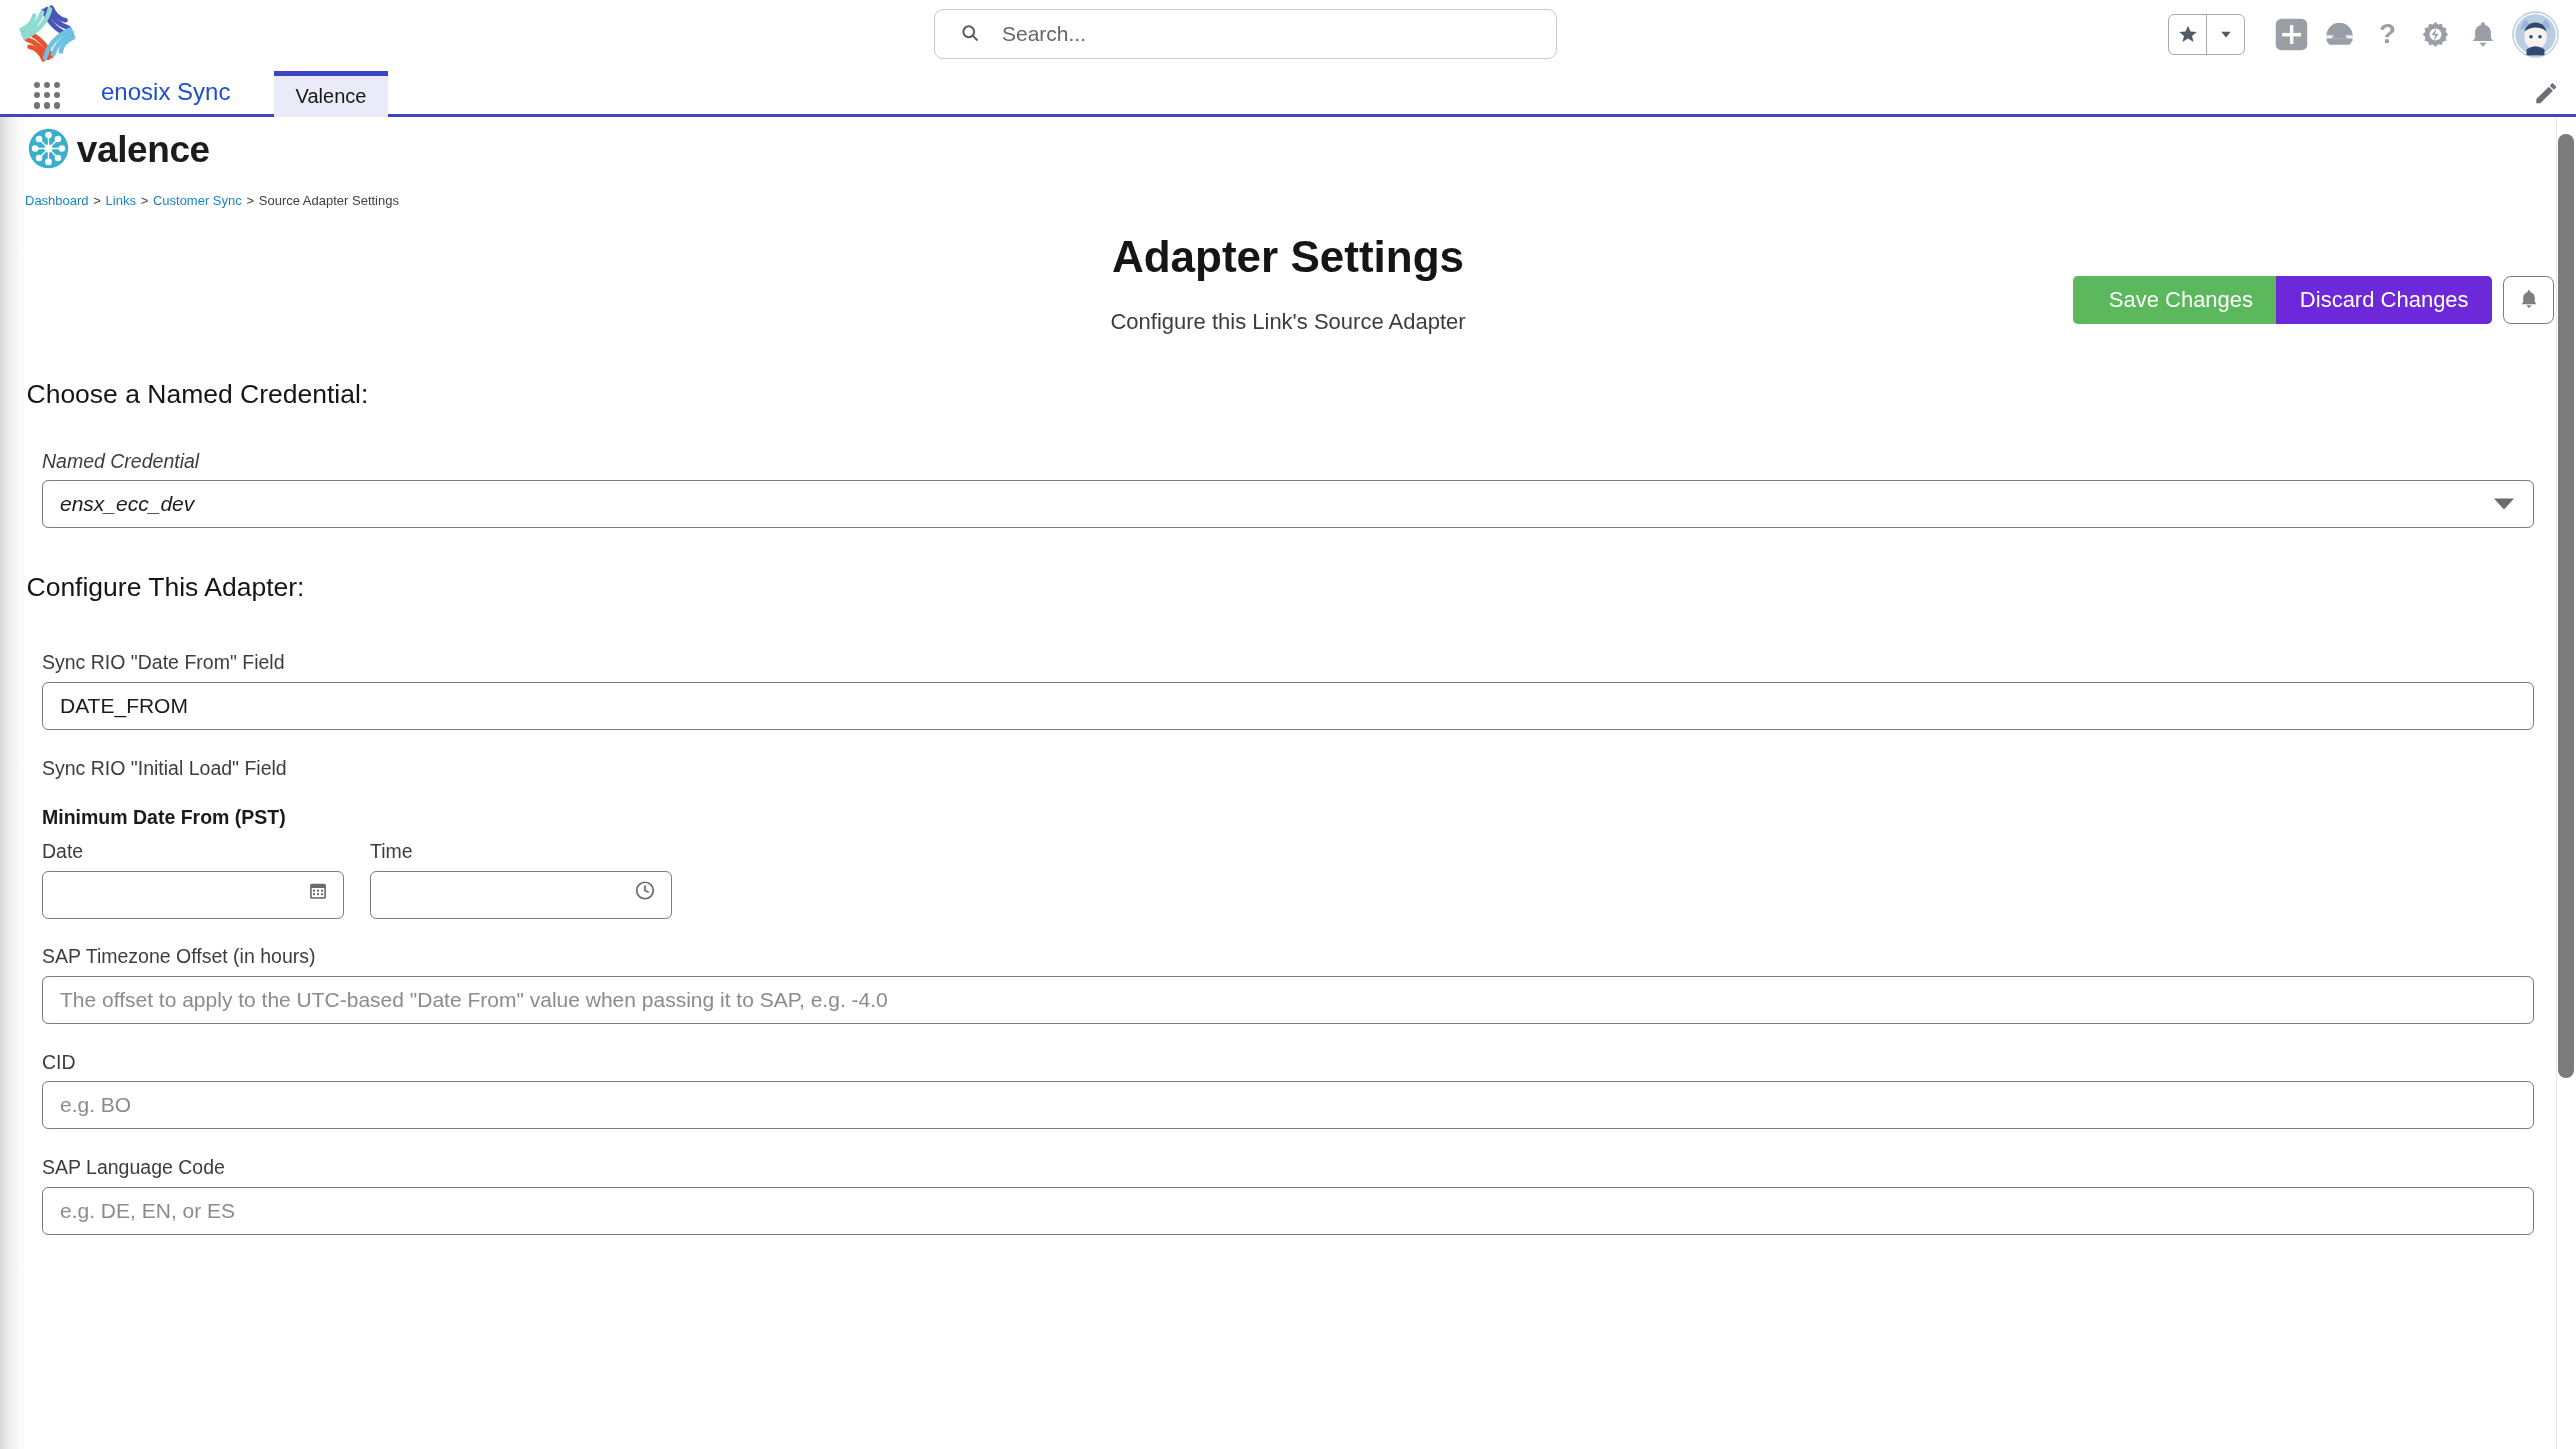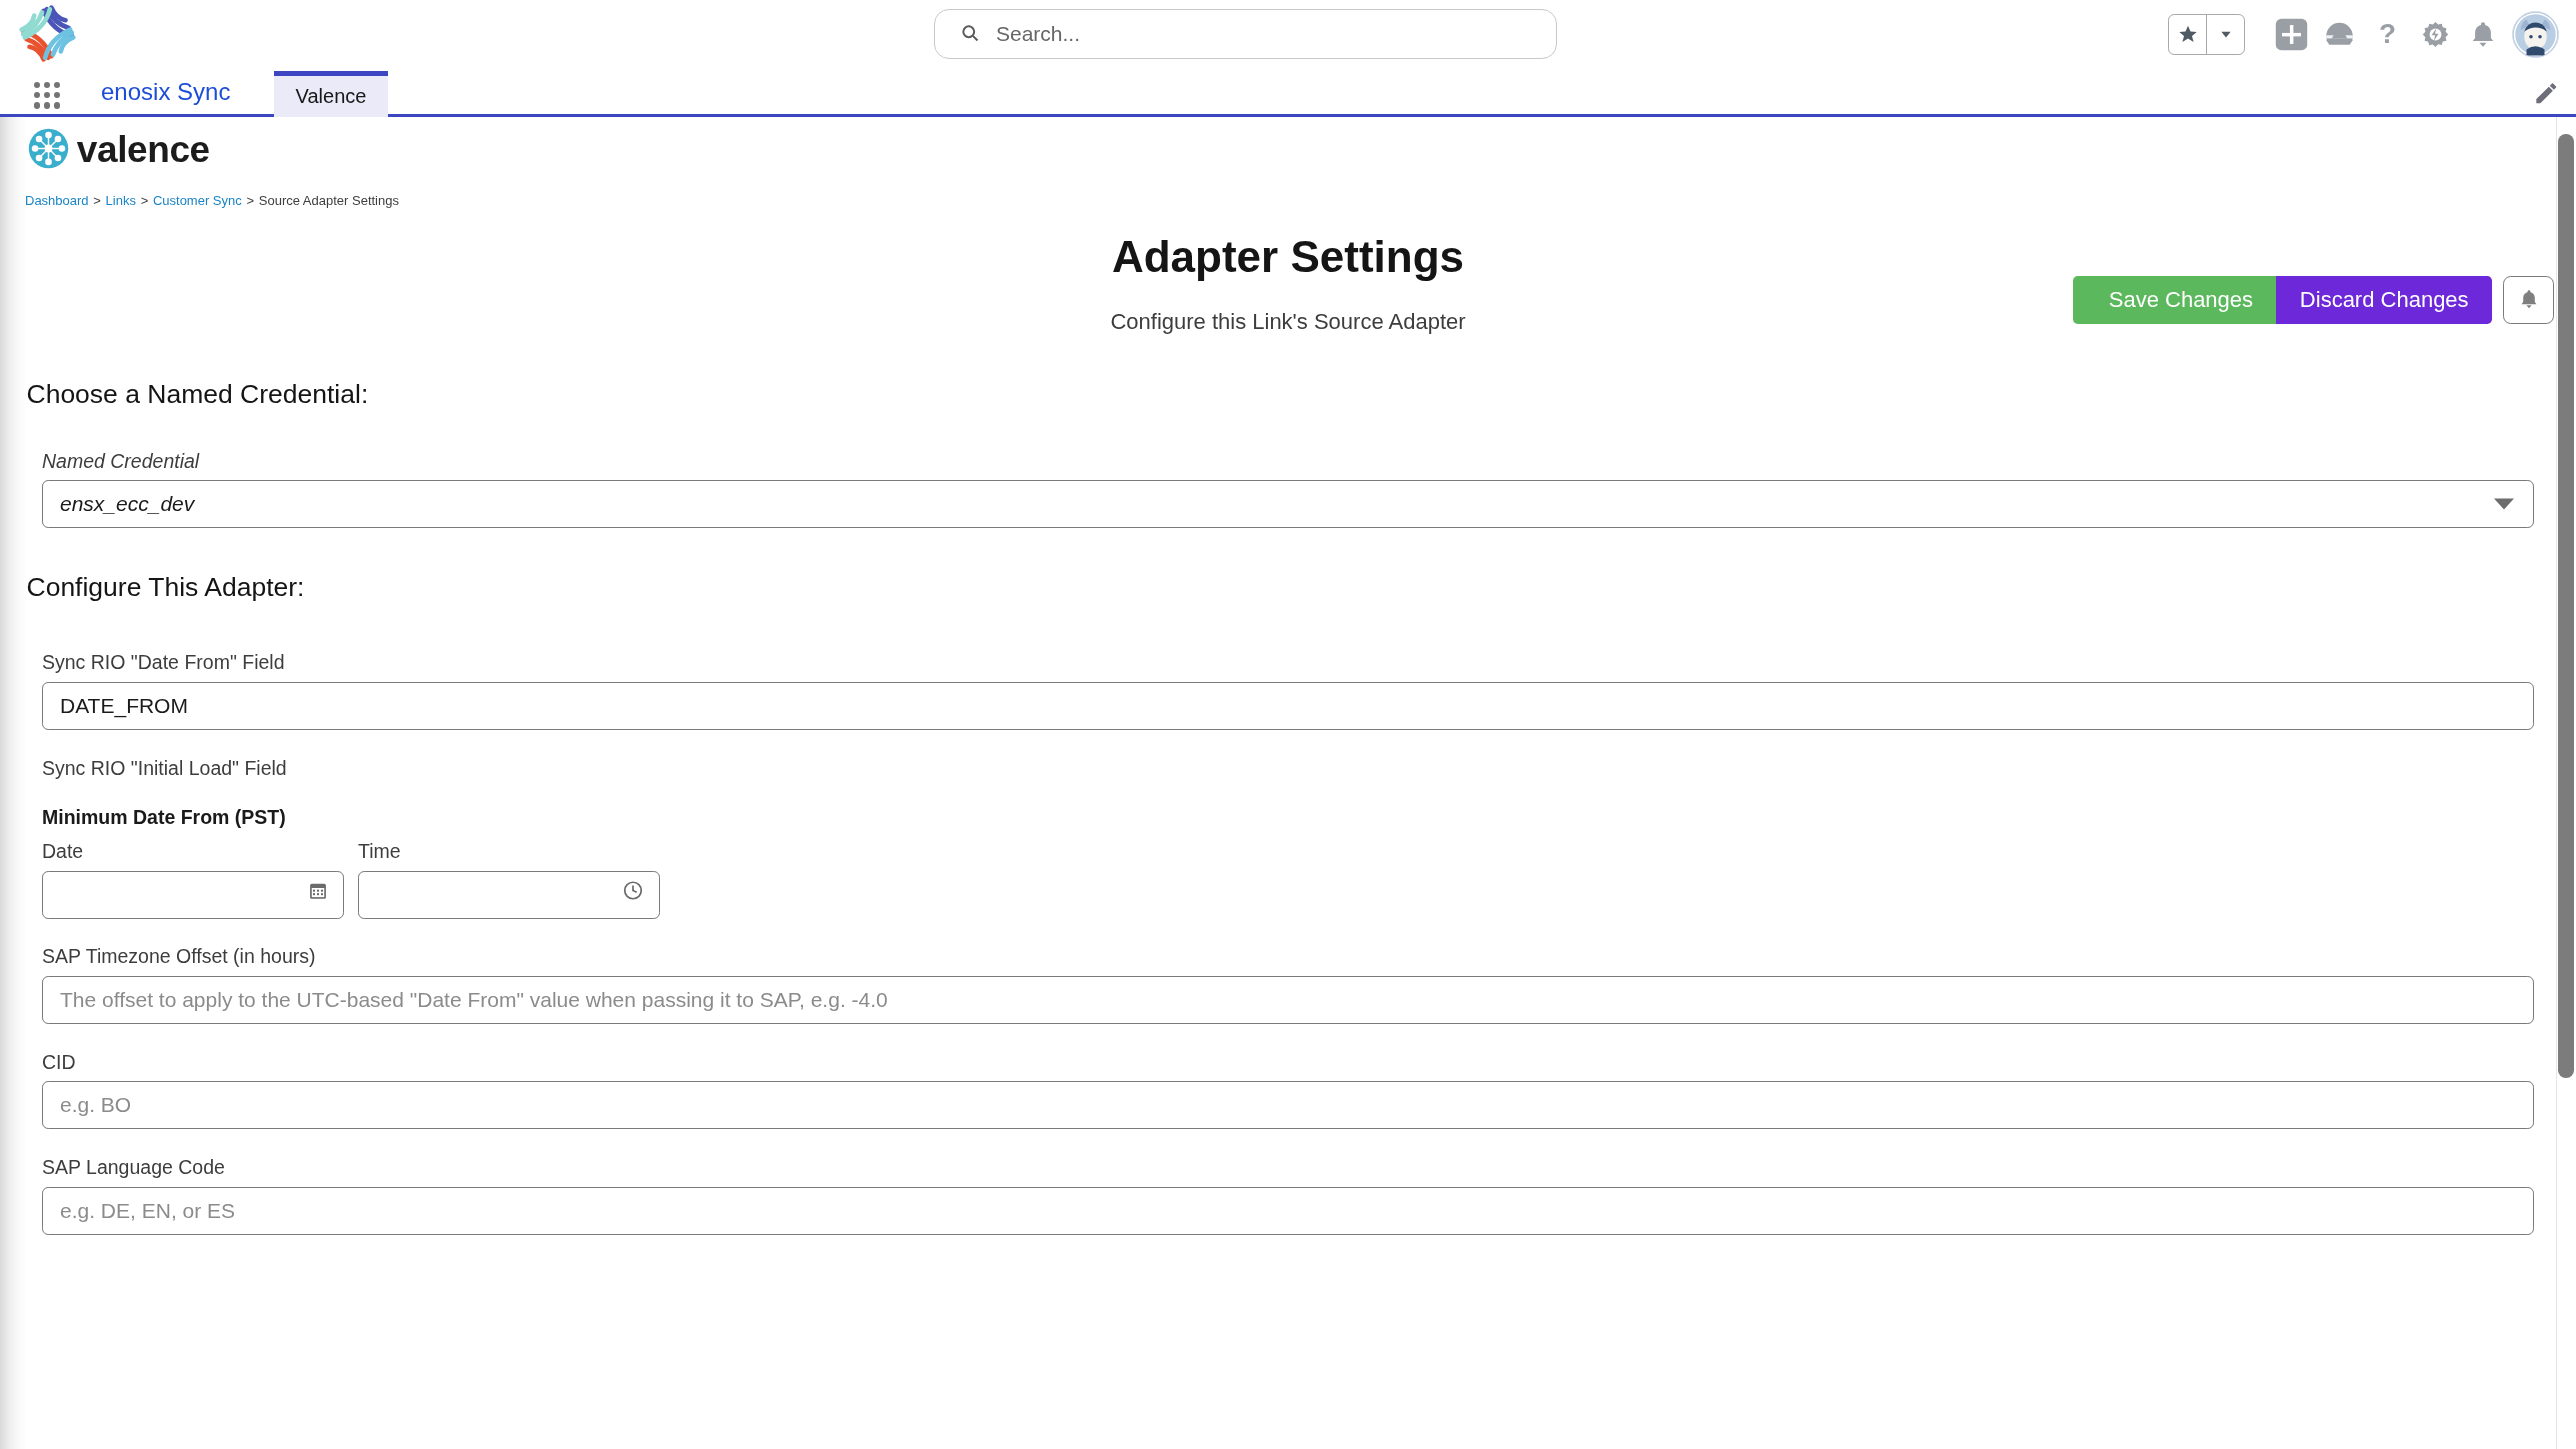--- a/index.html
+++ b/index.html
@@ -22,25 +22,25 @@
     position: absolute; left: 17px; top: 3.1px;
     width: 61px; height: 61px;
   }
   .sf-search-wrap {
     position: absolute; left: 934px; top: 9.4px;
     width: 623px; height: 50px;
   }
   .sf-search {
     width: 100%; height: 100%;
     border: 1.2px solid #c9c9c9;
-    border-radius: 15px;
+    border-radius: 9px;
     background: #fff;
     display: flex; align-items: center;
     padding-left: 25px;
-    gap: 16px;
+    gap: 22px;
   }
   .sf-search-text { color: #666; font-size: 21px; }
   .sf-search svg { flex: none; }
 
   .sf-icons {
     position: absolute; right: 17px; top: 4.7px;
     display: flex; align-items: center; gap: 0px;
     height: 59px;
   }
   .fav-group {
@@ -154,21 +154,21 @@
   .control.placeholder { color: #8b8b8b; }
   .select-wrap { position: relative; }
   .caret {
     position: absolute; right: 20px; top: 50%; transform: translateY(-50%);
     width: 0; height: 0;
     border-left: 10px solid transparent;
     border-right: 10px solid transparent;
     border-top: 11.7px solid #6c6c6c;
     pointer-events: none;
   }
-  .dt-row { display: flex; gap: 14px; }
+  .dt-row { display: flex; gap: 26px; }
   .dt-col { position: relative; }
   .dt-col.date { width: 302px; }
   .dt-col.time { width: 302px; }
   .dt-icon {
     position: absolute; right: 15.6px; top: 50%; transform: translateY(-50%);
     pointer-events: none;
   }
 
   
   .scroll-track {

